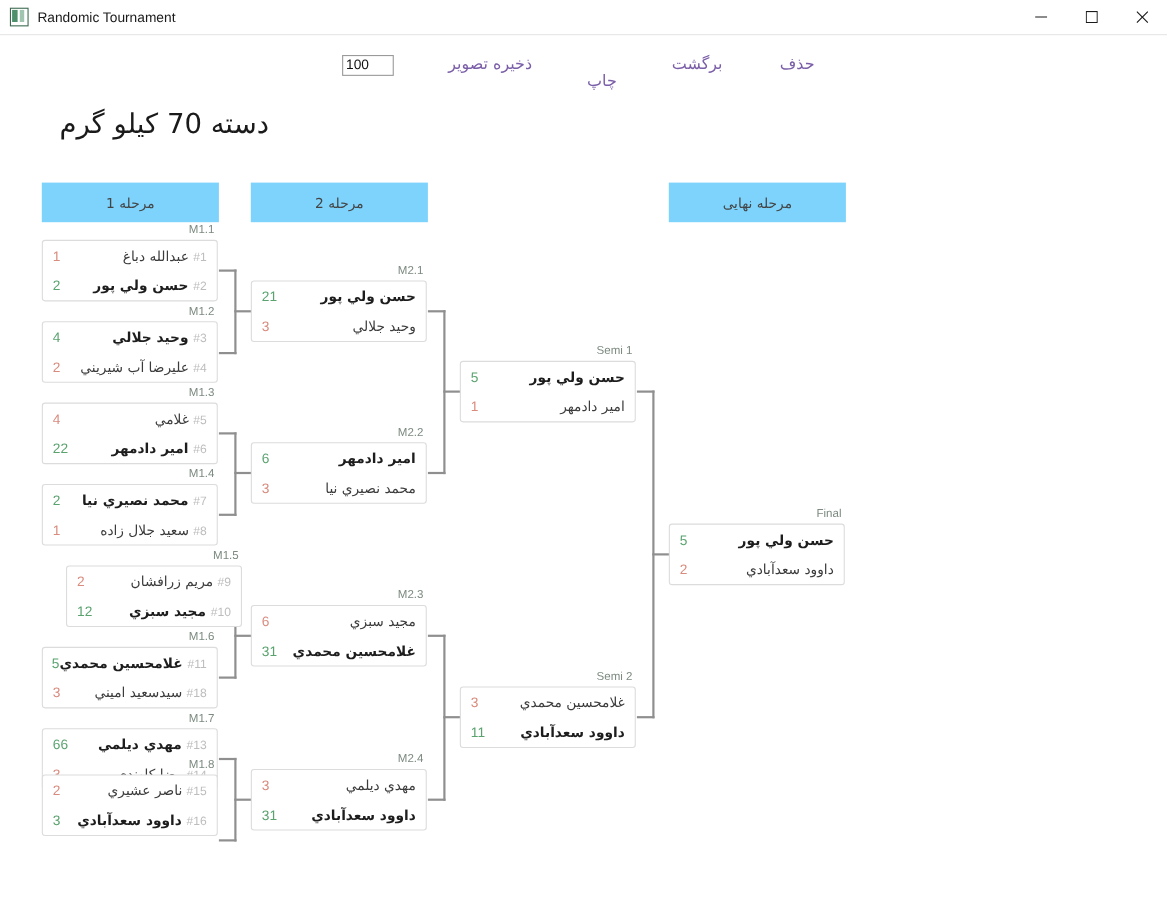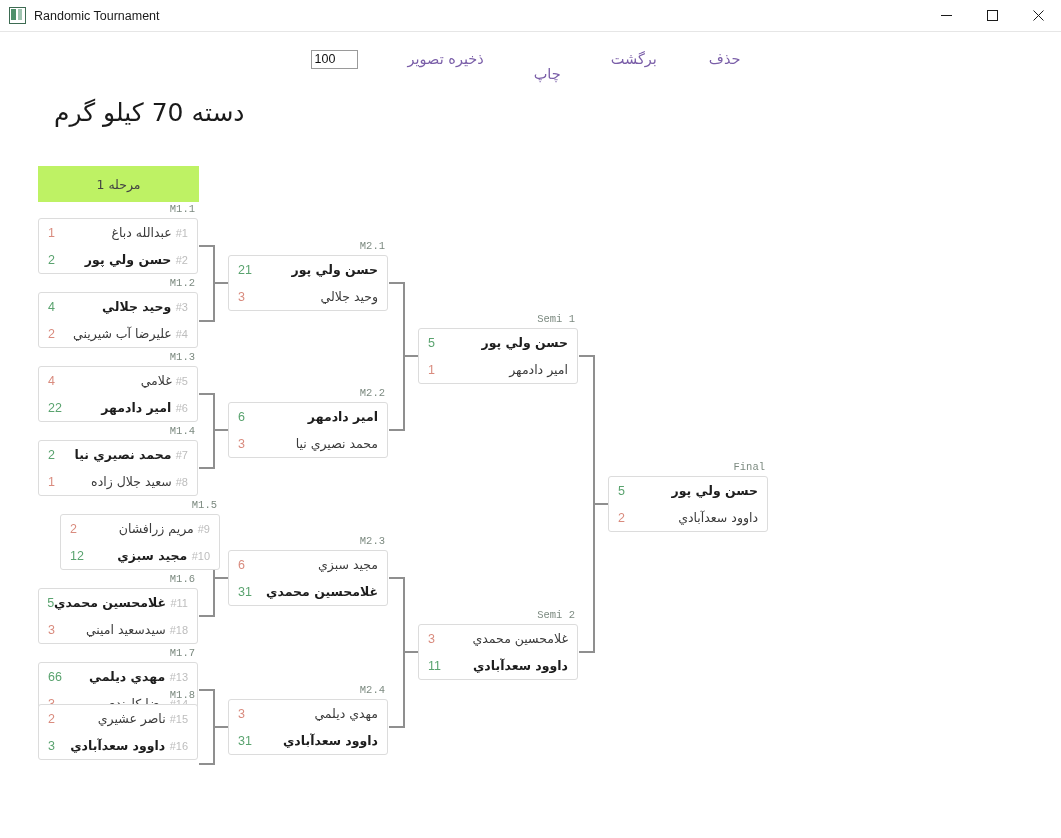--- a/index.html
+++ b/index.html
@@ -131,21 +131,21 @@
     top: 0; left: 0;
     width: 1061px;
     height: 838px;
     pointer-events: none;
   }
   .bracket > * { pointer-events: auto; }
 
   .round-header {
     position: absolute;
     height: 36px;
-    background: #bef264;
+    background: #7dd3fc;
     display: flex;
     align-items: center;
     justify-content: center;
     font-size: 12.5px;
     color: #444;
     direction: rtl;
     font-family: "DejaVu Sans", sans-serif;
   }
 
   .match {
@@ -157,21 +157,21 @@
     box-sizing: border-box;
     direction: rtl;
   }
   .match-label {
     position: absolute;
     top: -16px;
     right: 2px;
     font-size: 10.5px;
     color: #7c8a80;
     direction: ltr;
-    font-family: Liberation Mono, monospace;
+    font-family: Liberation Sans, sans-serif;
     white-space: nowrap;
   }
   .slot {
     height: 27px;
     display: flex;
     align-items: center;
     justify-content: space-between;
     padding: 0 9px 0 9px;
     box-sizing: border-box;
   }
@@ -243,20 +243,22 @@
   <a href="#" class="tool-link tool-gap-3">چاپ</a>
   <a href="#" class="tool-link tool-gap-4">ذخیره تصویر</a>
   <input class="count-input" type="text" value="100" style="">
 </div>
 
 <div class="page-title">دسته 70 کیلو گرم</div>
 
 <div class="bracket">
 
   <div class="round-header" style="left:38px; top:166px; width:161px;">مرحله 1</div>
+  <div class="round-header" style="left:228px; top:166px; width:161px;">مرحله 2</div>
+  <div class="round-header" style="left:608px; top:166px; width:161px;">مرحله نهایی</div>
 
   <div class="conn h" style="left:199px; top:245px; width:16px;"></div>
   <div class="conn h" style="left:199px; top:320px; width:16px;"></div>
   <div class="conn v" style="left:213px; top:245px; height:77px;"></div>
   <div class="conn h" style="left:213px; top:282px; width:16px;"></div>
 
   <div class="conn h" style="left:199px; top:393px; width:16px;"></div>
   <div class="conn h" style="left:199px; top:467px; width:16px;"></div>
   <div class="conn v" style="left:213px; top:393px; height:76px;"></div>
   <div class="conn h" style="left:213px; top:429px; width:16px;"></div>

